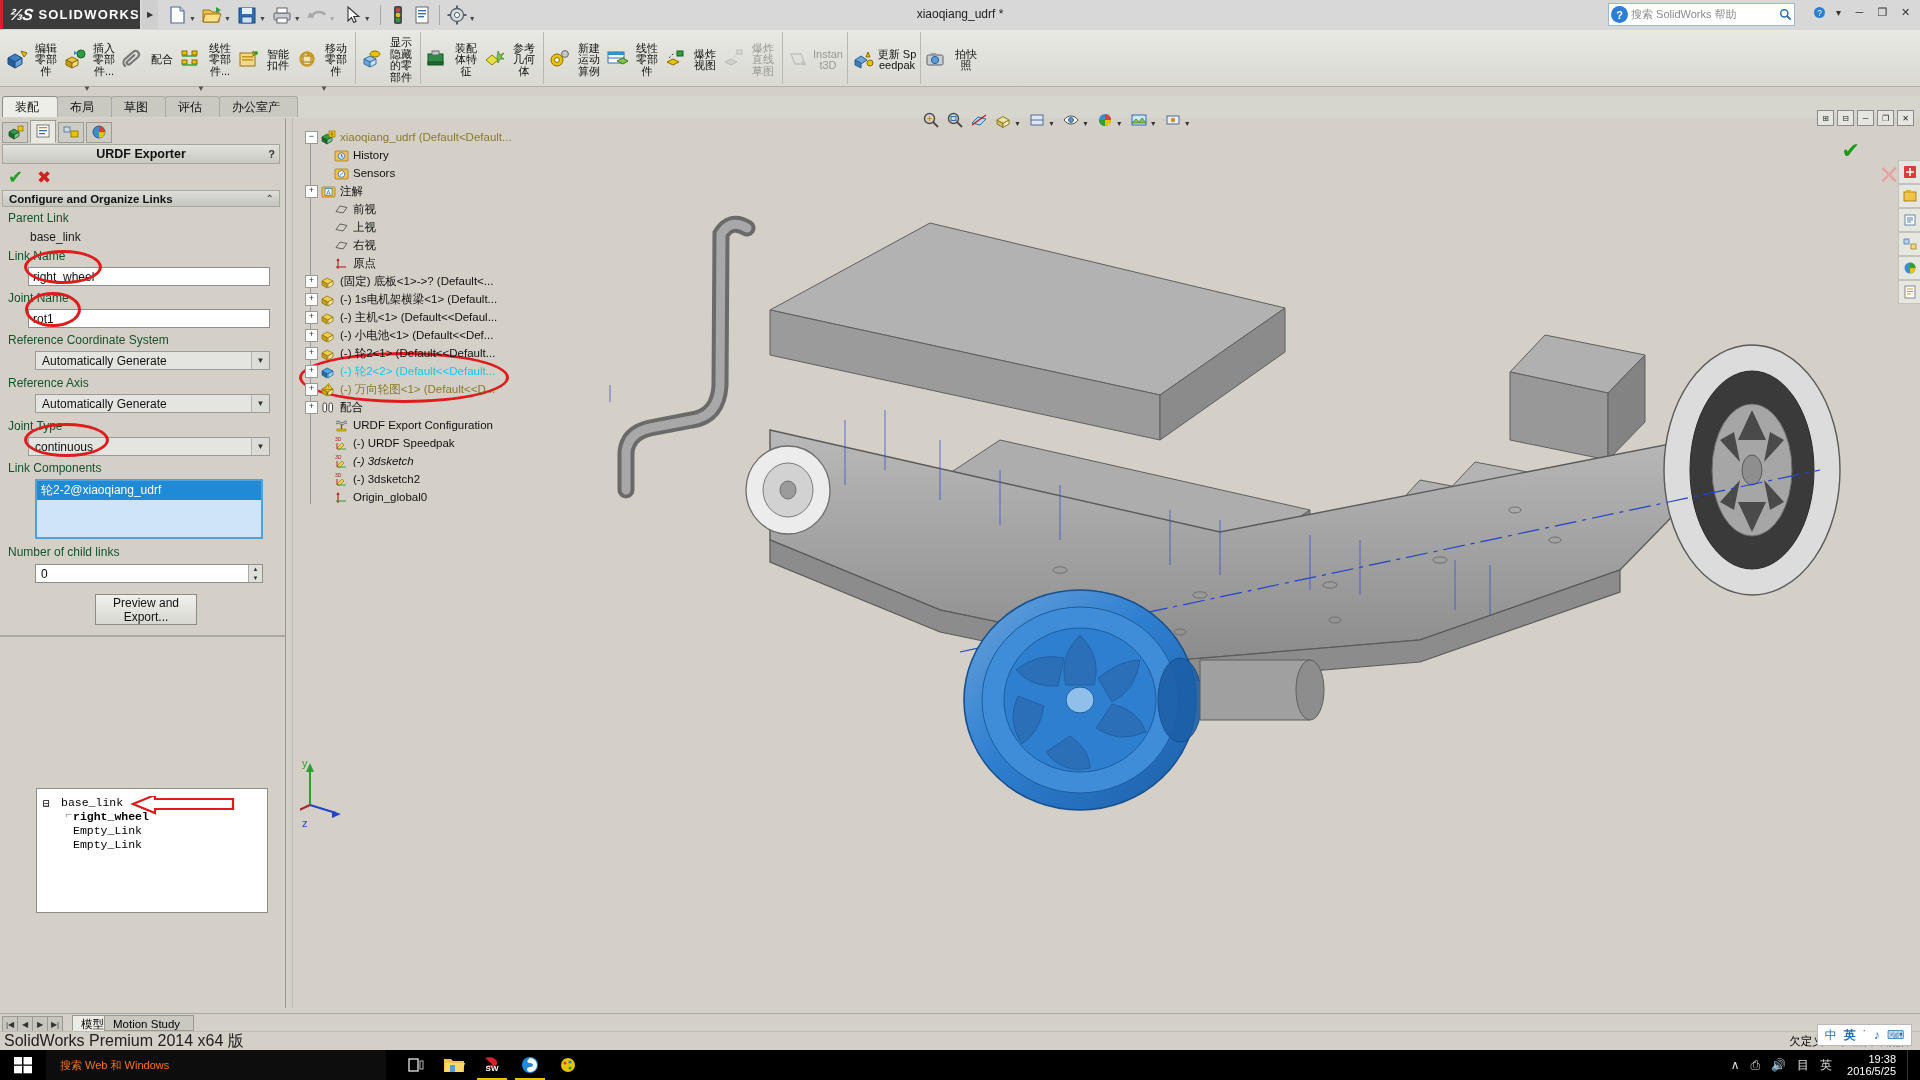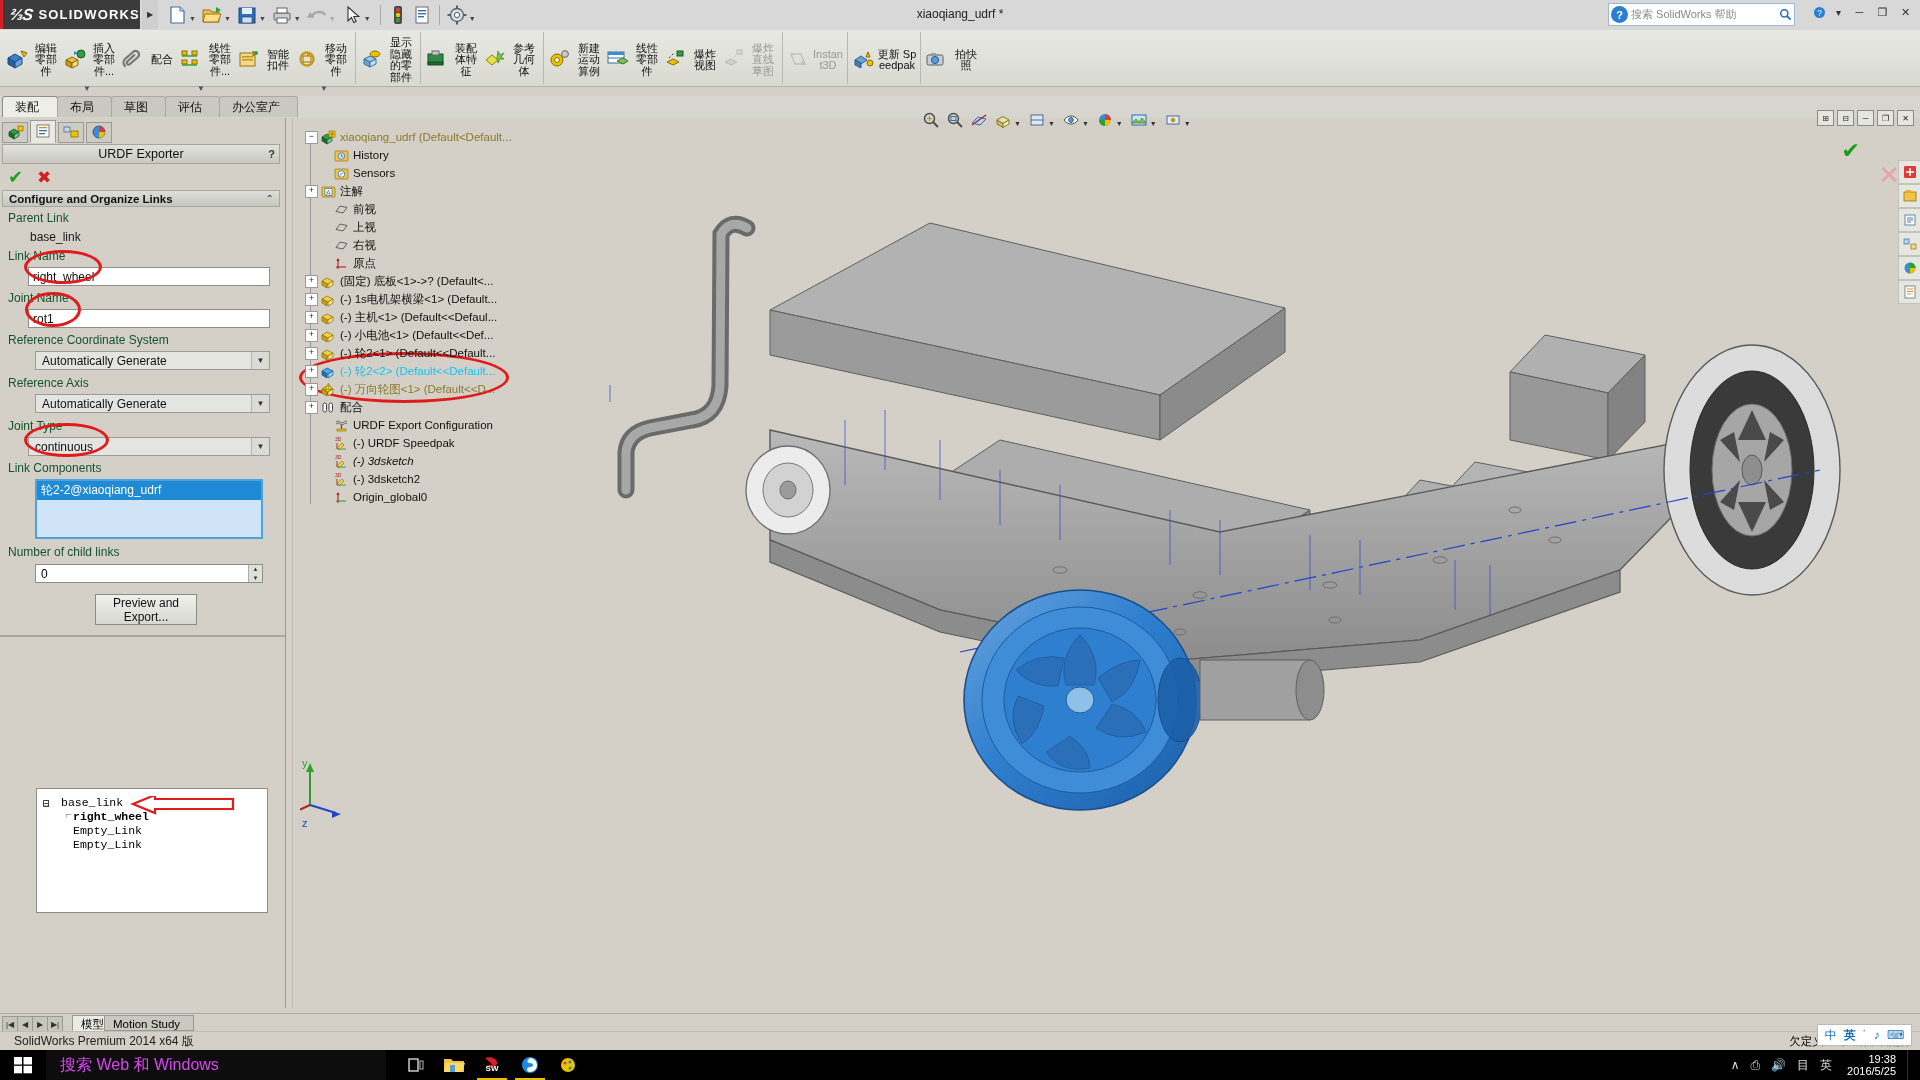--- a/index.html
+++ b/index.html
@@ -66,21 +66,21 @@
   
   .leftpanel{position:absolute;left:0;top:118px;width:285px;height:890px;background:#d4d0c8;
     border-right:1px solid #9a9a92;}
   .pmtabs{position:absolute;left:2px;top:1px;height:24px;display:flex;align-items:flex-end;}
   .pmtab{width:26px;height:21px;border:1px solid #9c9c94;background:#cdcdc5;margin-right:2px;
     display:flex;align-items:center;justify-content:center;box-sizing:border-box;}
   .pmtab.sel{background:#e9e9e2;height:23px;border-bottom-color:#e9e9e2;}
   .pmheader{position:absolute;left:2px;top:26px;width:278px;height:20px;
     background:linear-gradient(#e2e2dc,#c9c9c2);border:1px solid #a6a69e;
     display:flex;align-items:center;justify-content:center;box-sizing:border-box;}
-  .pmheader .ttl{font-size:12.5px;font-weight:normal;color:#111;}
+  .pmheader .ttl{font-size:12.5px;font-weight:bold;color:#111;}
   .pmheader .help{position:absolute;right:4px;font-size:11px;font-weight:bold;color:#333;}
   .okrow{position:absolute;left:4px;top:48px;width:276px;height:22px;display:flex;
     align-items:center;gap:14px;padding-left:4px;box-sizing:border-box;}
   .grouphdr{position:absolute;left:2px;width:278px;height:17px;
     background:linear-gradient(#dededa,#c6c6c0);border:1px solid #a9a9a2;
     display:flex;align-items:center;box-sizing:border-box;}
   .grouphdr .gt{font-size:11.5px;font-weight:bold;color:#111;padding-left:6px;}
   .grouphdr .chev{position:absolute;right:5px;font-size:10px;color:#333;}
   .fld-label{position:absolute;left:8px;font-size:12px;color:#14532d;}
   .fld-static{position:absolute;font-size:12px;color:#1a1a1a;}
@@ -140,30 +140,30 @@
     border-top:1px solid #a8a8a0;}
   .navbtns{position:absolute;left:2px;top:2px;display:flex;}
   .navbtns i{width:14px;height:14px;border:1px solid #9a9a92;background:#c6c6be;font-style:normal;
     font-size:8px;display:flex;align-items:center;justify-content:center;color:#333;margin-right:-1px;}
   .sheettab{position:absolute;top:1px;height:16px;line-height:16px;padding:0 8px;font-size:11.5px;
     border:1px solid #9a9a92;box-sizing:border-box;}
   .sheettab.active{background:#ececE6;border-bottom-color:#ececE6;}
   .sheettab.inactive{background:#c9c9c2;}
   .statusbar{position:absolute;left:0;bottom:30px;width:1920px;height:18px;background:#d4d0c8;
     border-top:1px solid #bdbdb5;display:flex;align-items:center;}
-  .statusbar .sl{font-size:12px;color:#222;margin-left:14px;}
+  .statusbar .sl{font-size:16px;color:#222;margin-left:4px;}
   .statusright{position:absolute;right:8px;display:flex;align-items:center;gap:16px;}
   .ime{position:absolute;right:8px;bottom:34px;height:22px;background:#fff;border:1px solid #b9b9b9;
     display:flex;align-items:center;gap:7px;padding:0 7px;box-sizing:border-box;}
   .ime span{font-size:12px;color:#1a6fb5;}
   .taskbar{position:absolute;left:0;bottom:0;width:1920px;height:30px;background:#000;
     display:flex;align-items:center;}
   .startbtn{width:46px;height:30px;display:flex;align-items:center;justify-content:center;}
   .tsearch{width:340px;height:30px;display:flex;align-items:center;background:#0d0d0d;}
-  .tsearch .tst{font-size:16px;color:#d946ef;padding-left:14px;}
+  .tsearch .tst{font-size:11px;color:#f97316;padding-left:14px;}
   .tbicons{display:flex;align-items:center;gap:14px;margin-left:18px;}
   .tbicon{width:24px;height:24px;display:flex;align-items:center;justify-content:center;position:relative;}
   .tbicon.active::after{content:"";position:absolute;bottom:-3px;left:-3px;right:-3px;height:2px;
     background:#e8c000;}
   .tray{position:absolute;right:0;bottom:0;height:30px;display:flex;align-items:center;gap:11px;
     padding-right:8px;}
   .tray .ti{font-size:12px;color:#ddd;}
   .clock{display:flex;flex-direction:column;align-items:flex-end;line-height:12px;color:#fff;
     font-size:11px;margin-left:4px;}
 </style>

